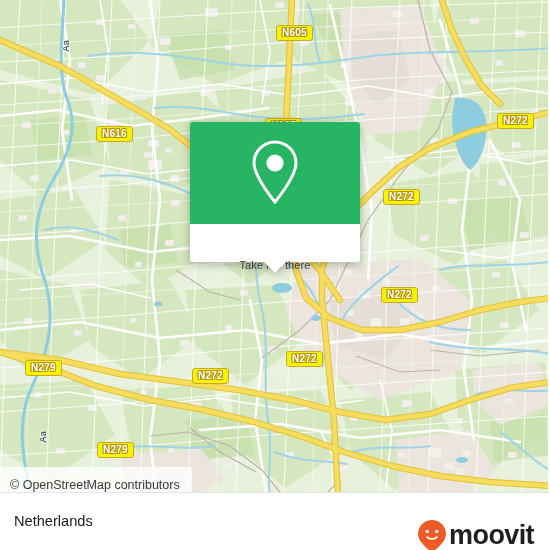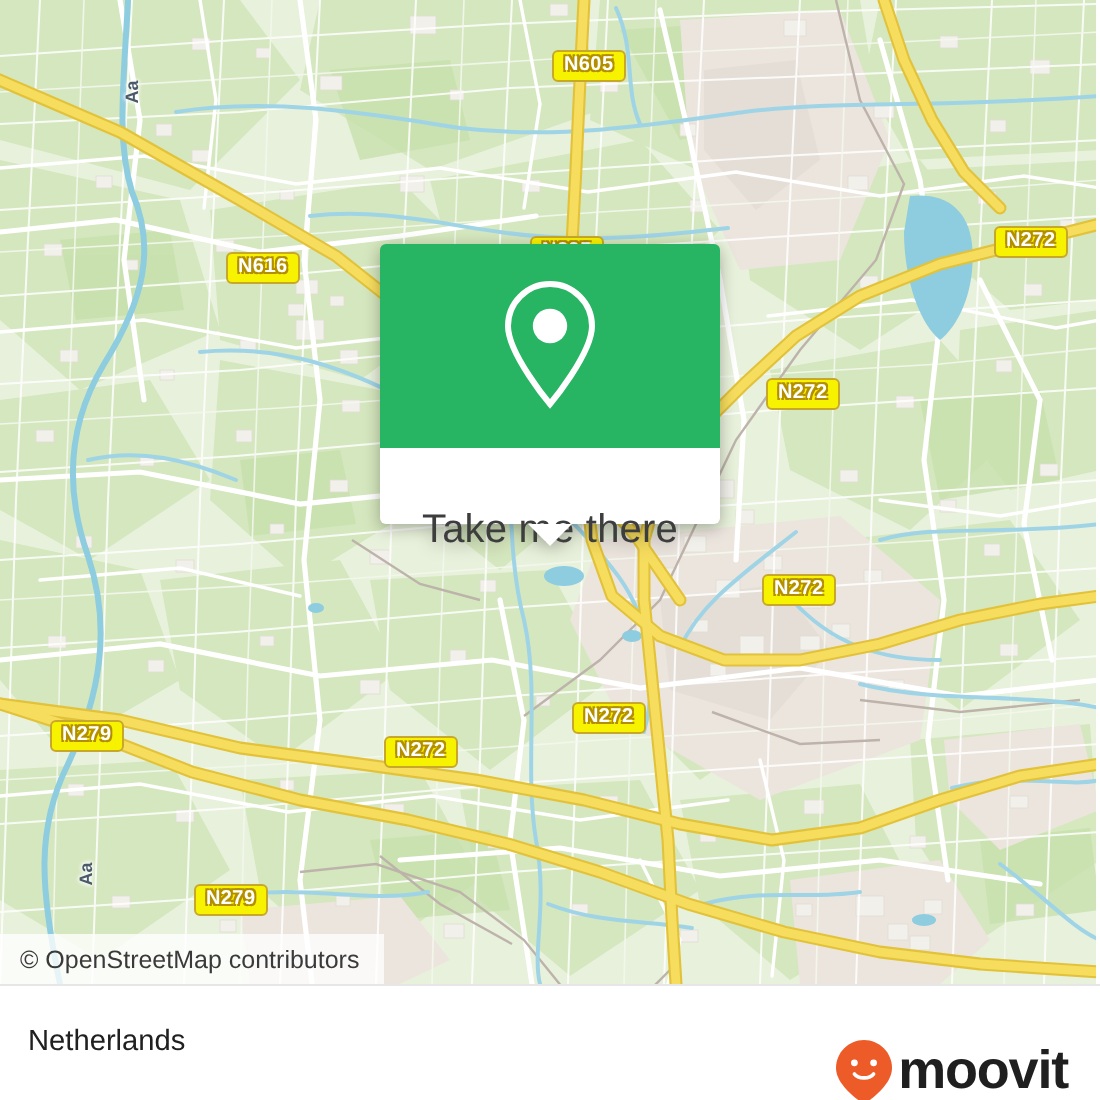--- a/index.html
+++ b/index.html
@@ -63,41 +63,41 @@
   }
   #popup-bottom {
     height: 38px;
     background: #ffffff;
     border-radius: 0 0 3px 3px;
     display: flex; align-items: center; justify-content: center;
     position: relative;
   }
   #popup-label {
     color: #3d3d3d;
-    font-size: 20px;
+    font-size: 11px;
     letter-spacing: .1px;
     margin-top: 44px;
   }
   #popup-tail {
     position: absolute;
     left: 50%; bottom: -11px;
     margin-left: -11px;
     width: 0; height: 0;
     border-left: 11px solid transparent;
     border-right: 11px solid transparent;
     border-top: 11px solid #ffffff;
   }
 
   
   #attribution {
     position: absolute;
     left: 0; top: 467px;
     height: 25px;
     background: rgba(255,255,255,.78);
-    display: flex; align-items: center;
+    display: flex; align-items: flex-end;
     padding: 0 12px 0 10px;
     font-size: 12.5px;
     color: #3a3a3a;
     white-space: nowrap;
   }
 
   
   #footer {
     position: absolute;
     left: 0; top: 492px;
@@ -406,21 +406,21 @@
         <path d="M-5,38 L60,66 L120,100 L168,128 L206,158 L248,196 L286,232 L318,268 L340,300"></path>
         <path d="M292,0 L290,40 L288,84 L286,122 L288,160 L290,196 L292,236 L296,270 L306,298 L330,318 L362,330 L400,330 L440,322 L480,310 L520,302 L550,298"></path>
         <path d="M550,112 L510,122 L470,132 L430,148 L398,168 L372,192 L348,216 L330,242 L322,270 L322,300 L326,340 L330,380 L334,420 L336,460 L338,492"></path>
         <path d="M0,352 L60,360 L120,374 L180,382 L238,390 L292,400 L340,412 L386,420 L430,414 L470,400 L510,388 L550,382"></path>
         <path d="M0,352 L50,368 L96,386 L150,400 L204,410 L254,422 L300,436 L344,452 L392,466 L440,476 L490,482 L550,486"></path>
         <path d="M442,0 L452,30 L466,60 L482,86 L500,104"></path>
       </g>
     </svg>
 
     <div class="shield" style="left:276px;top:25px">N605</div>
-    <div class="shield" style="left:113px;top:126px">N616</div>
+    <div class="shield" style="left:96px;top:126px">N616</div>
     <div class="shield" style="left:497px;top:113px">N272</div>
     <div class="shield" style="left:265px;top:118px">N605</div>
     <div class="shield" style="left:383px;top:189px">N272</div>
     <div class="shield" style="left:381px;top:287px">N272</div>
     <div class="shield" style="left:286px;top:351px">N272</div>
     <div class="shield" style="left:192px;top:368px">N272</div>
     <div class="shield" style="left:25px;top:360px">N279</div>
     <div class="shield" style="left:97px;top:442px">N279</div>
 
     <div class="water-label" style="left:60px;top:41px">Aa</div>

